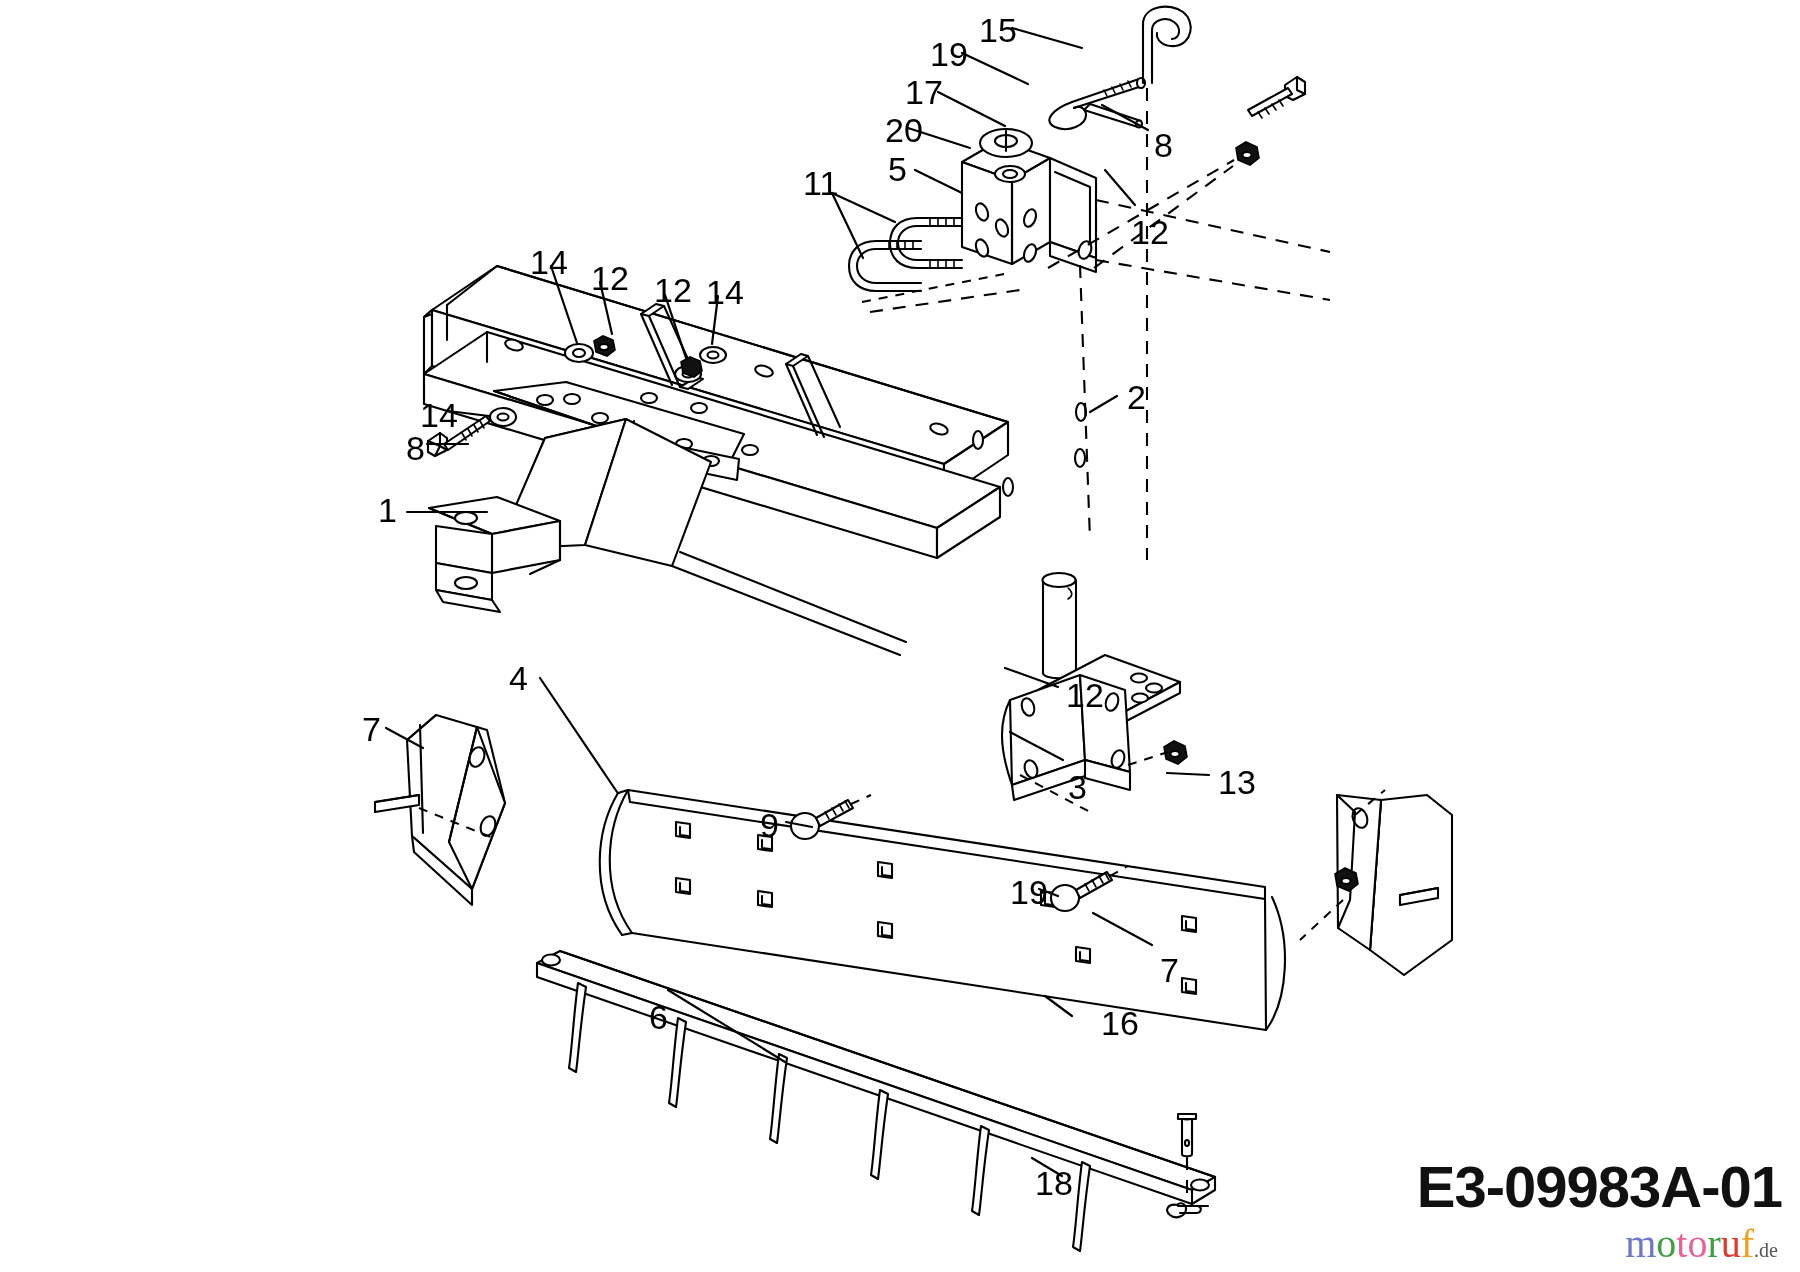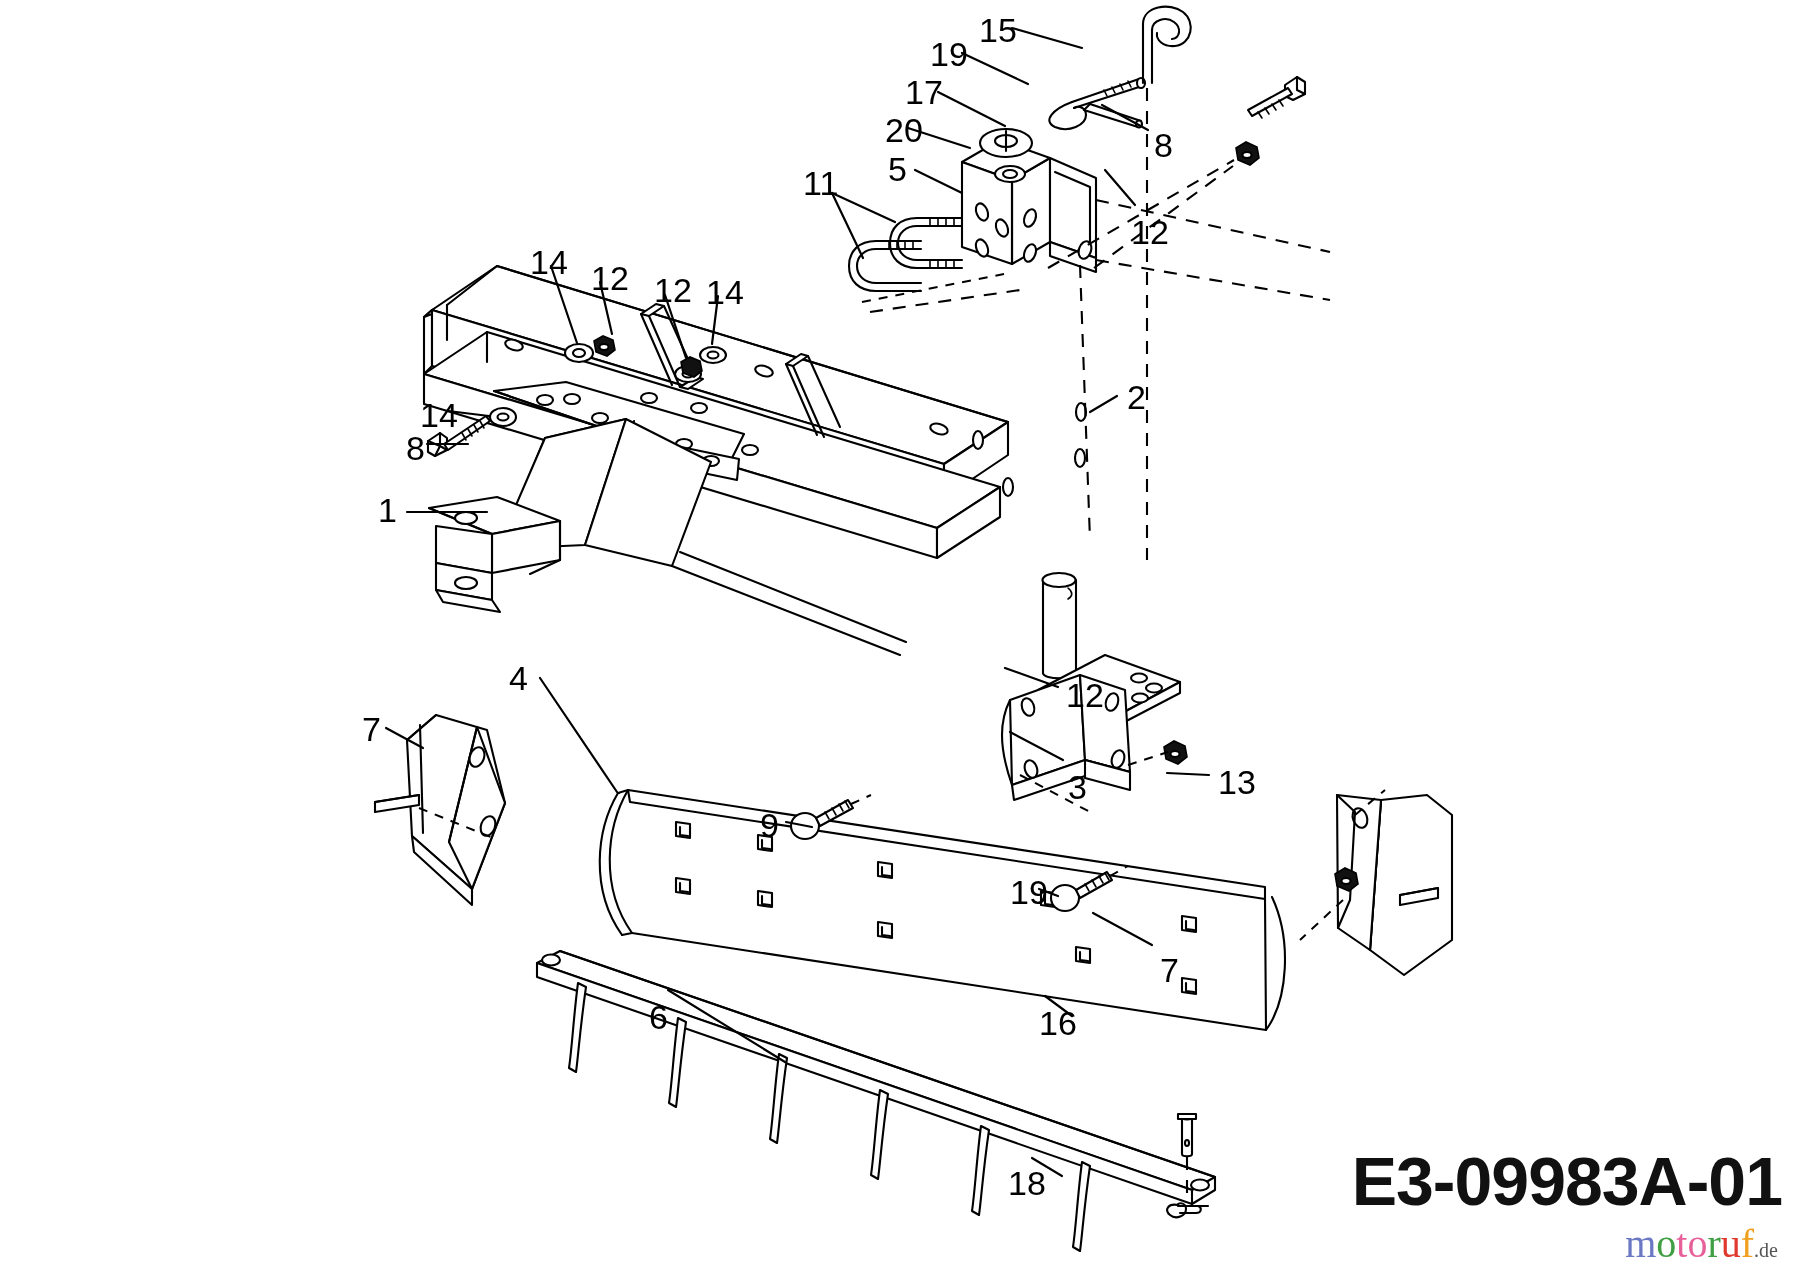--- a/index.html
+++ b/index.html
@@ -8,21 +8,21 @@
        font-family:"Liberation Sans",sans-serif;color:#000;}
   #stage{position:absolute;inset:0;width:1800px;height:1272px;}
   svg#diagram{position:absolute;left:0;top:0;width:1800px;height:1272px;}
 
   .lbl{position:absolute;font-family:"Liberation Sans",sans-serif;
        font-size:34px;font-weight:400;color:#000;line-height:1;
        white-space:nowrap;letter-spacing:0px;}
 
   #partnumber{position:absolute;right:18px;bottom:52px;
        font-family:"Liberation Sans",sans-serif;
-       font-size:68px;font-weight:700;letter-spacing:-1px;color:#111;
+       font-size:58px;font-weight:700;letter-spacing:-1px;color:#111;
        white-space:nowrap;}
 
   #watermark{position:absolute;right:22px;bottom:8px;
        font-family:"Liberation Serif",serif;font-size:40px;
        font-weight:400;white-space:nowrap;line-height:1;}
   #watermark span{display:inline-block;}
   #watermark .suffix{font-size:20px;vertical-align:baseline;text-align:center;}
 </style>
 </head>
 <body>
@@ -447,23 +447,23 @@
   <div class="lbl" style="left:803px;  top:166px;">11</div>
   <div class="lbl" style="left:1131px; top:215px;">12</div>
   <div class="lbl" style="left:591px;  top:261px;">12</div>
   <div class="lbl" style="left:654px;  top:273px;">12</div>
   <div class="lbl" style="left:1066px; top:678px;">12</div>
   <div class="lbl" style="left:1218px; top:765px;">13</div>
   <div class="lbl" style="left:530px;  top:245px;">14</div>
   <div class="lbl" style="left:706px;  top:275px;">14</div>
   <div class="lbl" style="left:420px;  top:398px;">14</div>
   <div class="lbl" style="left:979px;  top:13px;">15</div>
-  <div class="lbl" style="left:1039px; top:1006px;">16</div>
+  <div class="lbl" style="left:1101px; top:1006px;">16</div>
   <div class="lbl" style="left:905px;  top:75px;">17</div>
-  <div class="lbl" style="left:1008px; top:1166px;">18</div>
+  <div class="lbl" style="left:1035px; top:1166px;">18</div>
   <div class="lbl" style="left:930px;  top:37px;">19</div>
   <div class="lbl" style="left:879px;  top:113px;margin-left:6px;">20</div>
 
   <div id="partnumber">E3-09983A-01</div>
 
   <div id="watermark"><span style="color: rgb(107, 121, 196);">m</span><span style="color: rgb(63, 159, 66);">o</span><span style="color: rgb(232, 96, 154);">t</span><span style="color: rgb(232, 96, 154);">o</span><span style="color: rgb(63, 159, 66);">r</span><span style="color: rgb(224, 58, 47);">u</span><span style="color: rgb(240, 160, 30);">f</span><span class="suffix" style="color: rgb(85, 85, 85);">.de</span></div>
 
 </div>
 
 </body></html>

